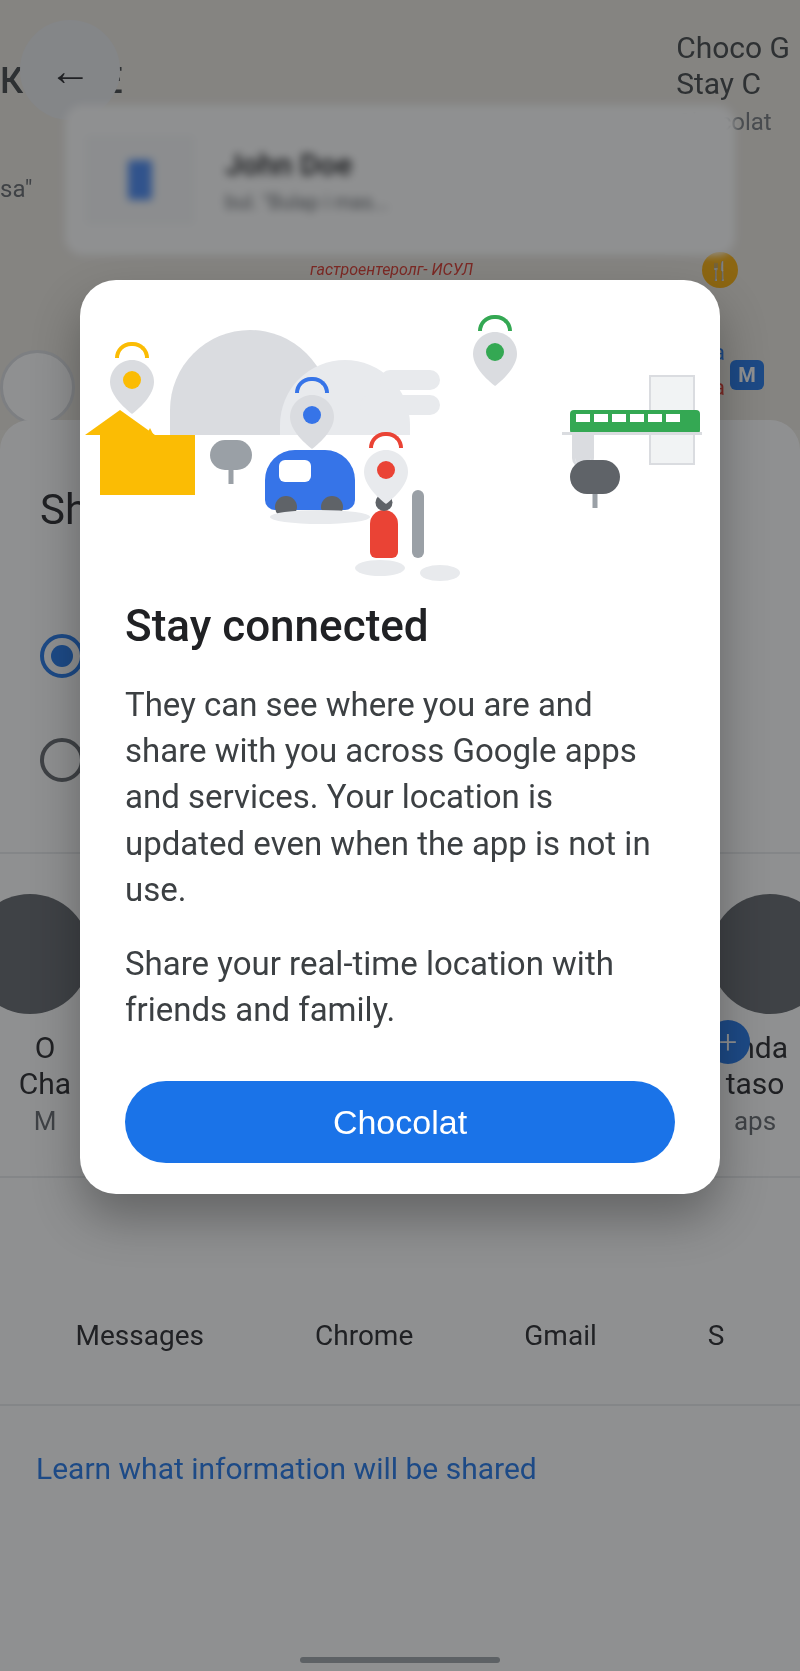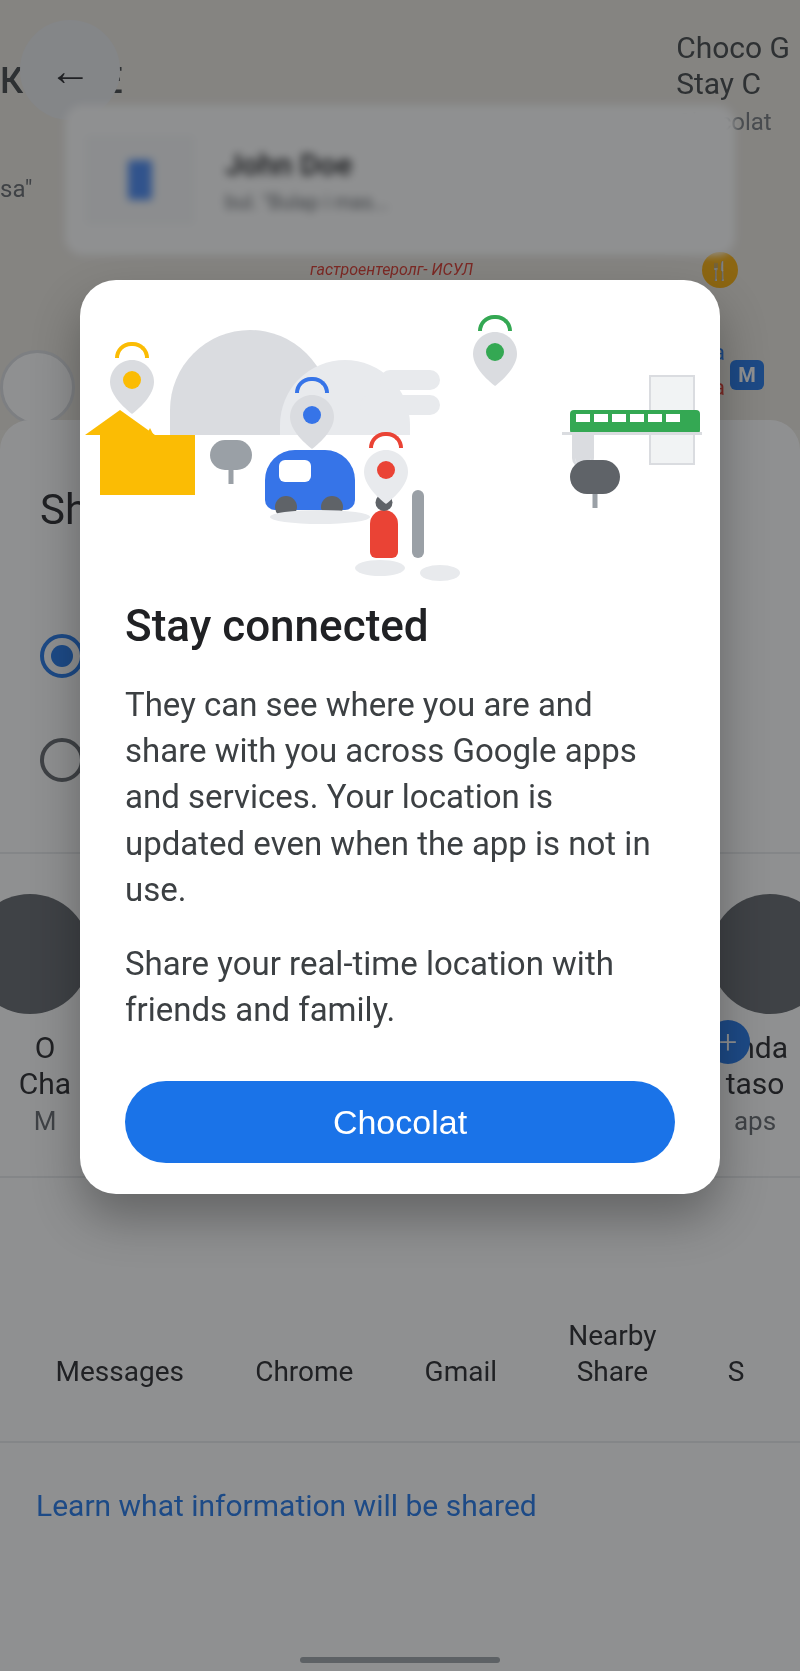--- a/index.html
+++ b/index.html
@@ -682,24 +682,20 @@
 
     <div class="share-apps-row" style="padding-top:130px;">
       <div class="share-app">
         <div class="share-app-label">Messages</div>
       </div>
       <div class="share-app">
         <div class="share-app-label">Chrome</div>
       </div>
       <div class="share-app">
         <div class="share-app-label">Gmail</div>
-      </div>
-      <div class="share-app">
-        <div class="share-app-label" style="white-space:pre-line;">Nearby
-Share</div>
       </div>
       <div class="share-app">
         <div class="share-app-label">S</div>
       </div>
     </div>
 
     <div class="divider" style="margin-top:30px;"></div>
 
     <div class="learn-link">Learn what information will be shared</div>
   </div>

